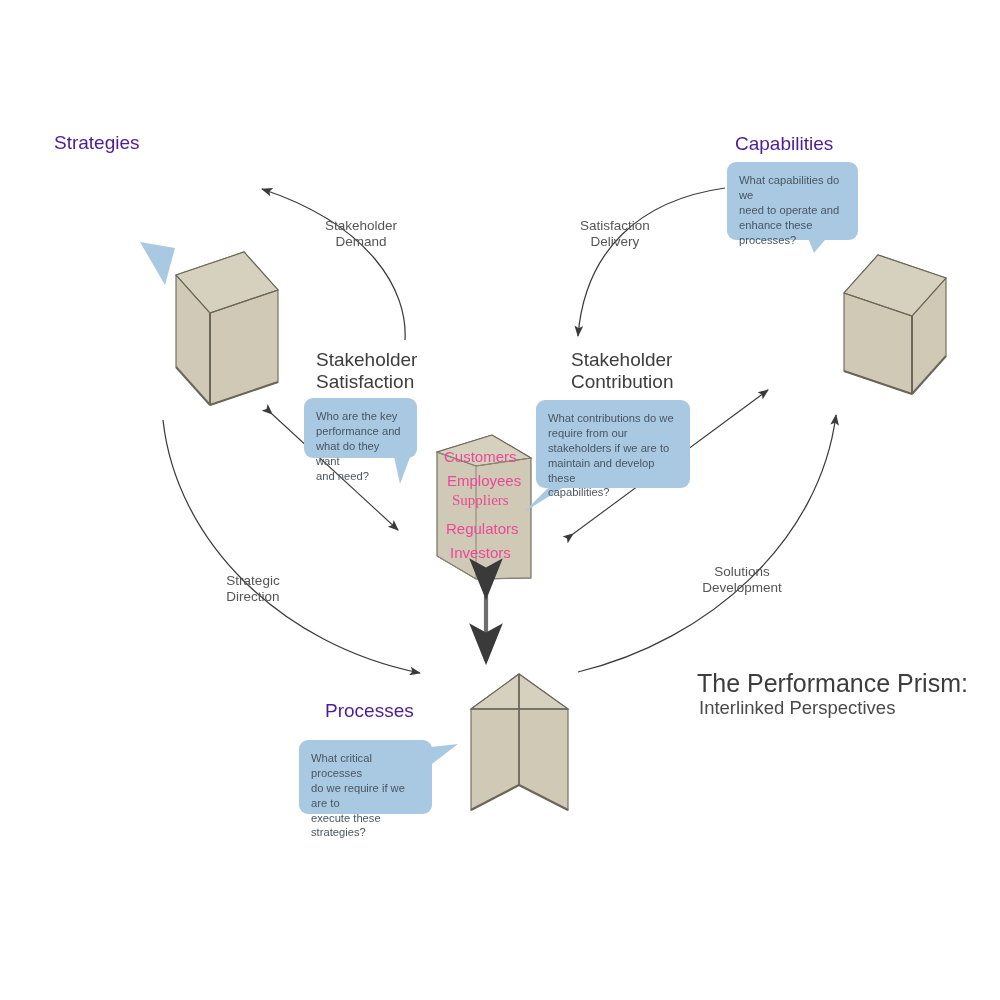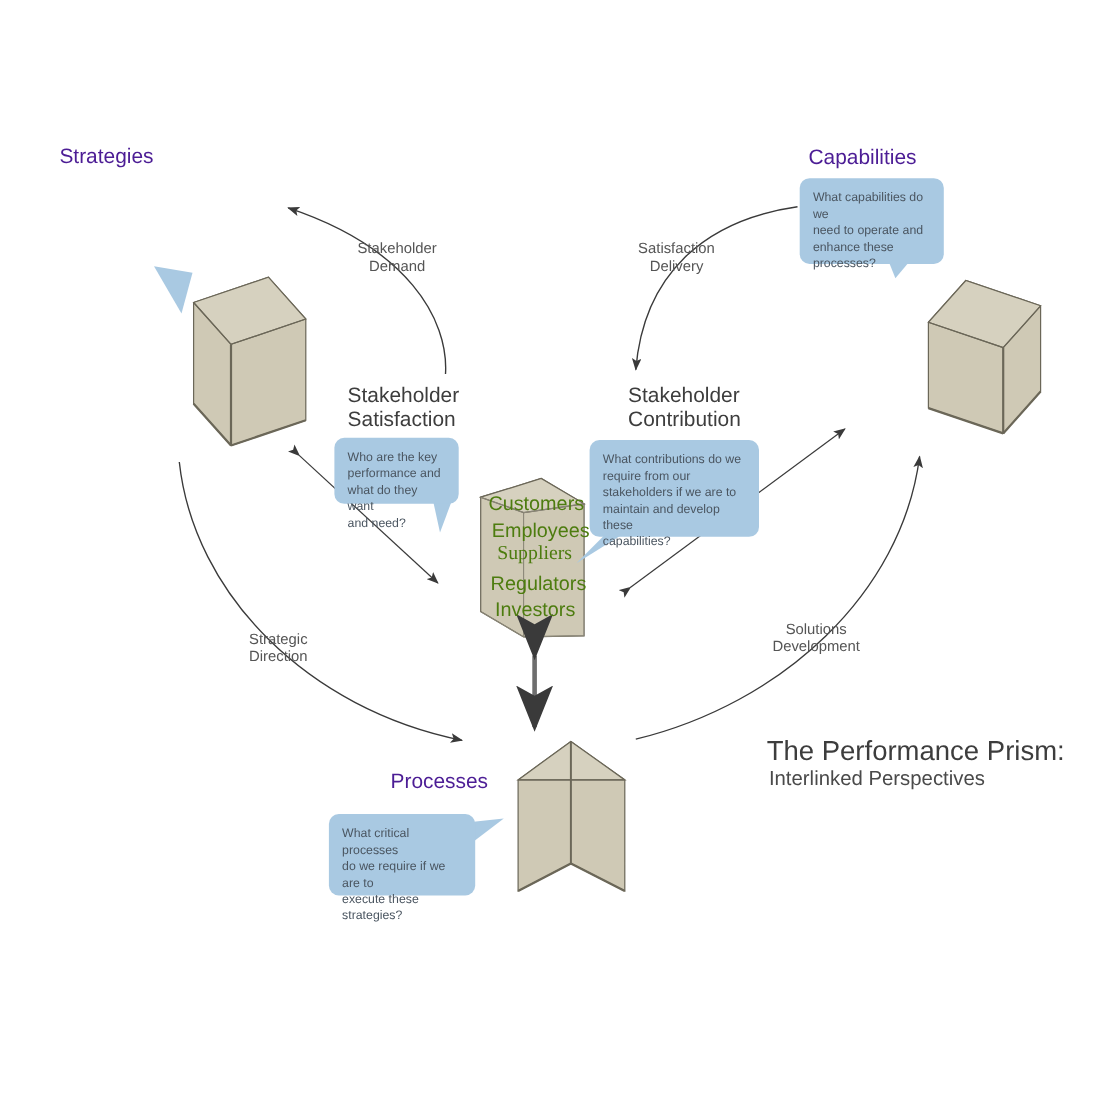--- a/index.html
+++ b/index.html
@@ -43,22 +43,22 @@
   }
   .edge-label {
     font-size: 13.5px;
     color: #555555;
     text-align: center;
     white-space: pre-line;
     line-height: 1.2;
   }
   .prism-text {
     position: absolute;
-    font-size: 18px;
-    color: #4d7c0f;
+    font-size: 15px;
+    color: #ec4899;
     white-space: pre;
   }
   .callout {
     position: absolute;
     background: #a9c9e2;
     border-radius: 9px;
     box-sizing: border-box;
     color: #4a5560;
     font-size: 11.2px;
     line-height: 1.33;
@@ -166,21 +166,21 @@
   <div class="lbl node-title" style="left:54px; top:132px;">Strategies</div>
 
   <div class="lbl node-title" style="left:735px; top:133px;">Capabilities</div>
 
   <div class="lbl node-title-2" style="left:316px; top:349px;">Stakeholder
 Satisfaction</div>
 
   <div class="lbl node-title-2" style="left:571px; top:349px;">Stakeholder
 Contribution</div>
 
-  <div class="lbl node-title" style="left:325px; top:700px;margin-left:30px;">Processes</div>
+  <div class="lbl node-title" style="left:325px; top:700px;">Processes</div>
 
 
   <div class="callout" style="left:727px; top:162px; width:131px; height:78px;">What capabilities do we
 need to operate and
 enhance these
 processes?</div>
 
   <div class="callout" style="left:304px; top:398px; width:113px; height:60px;">Who are the key
 performance and
 what do they want

